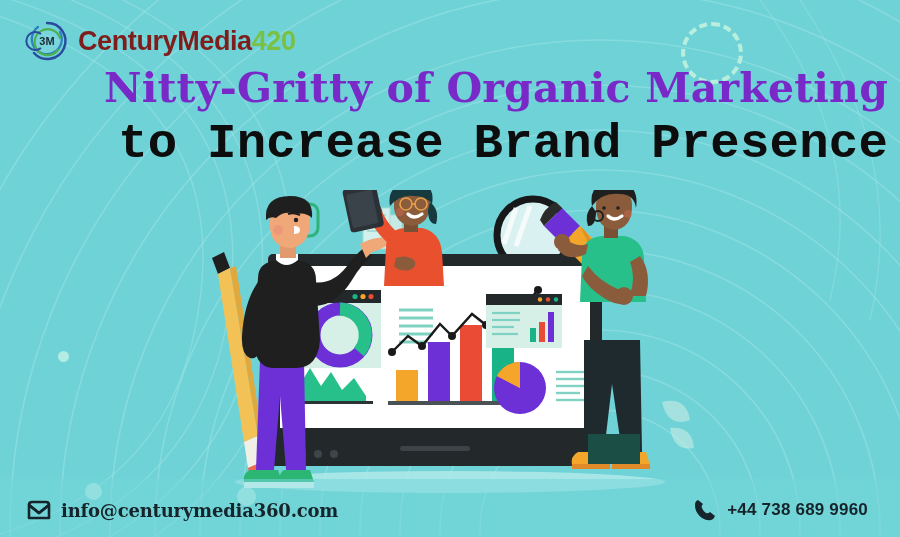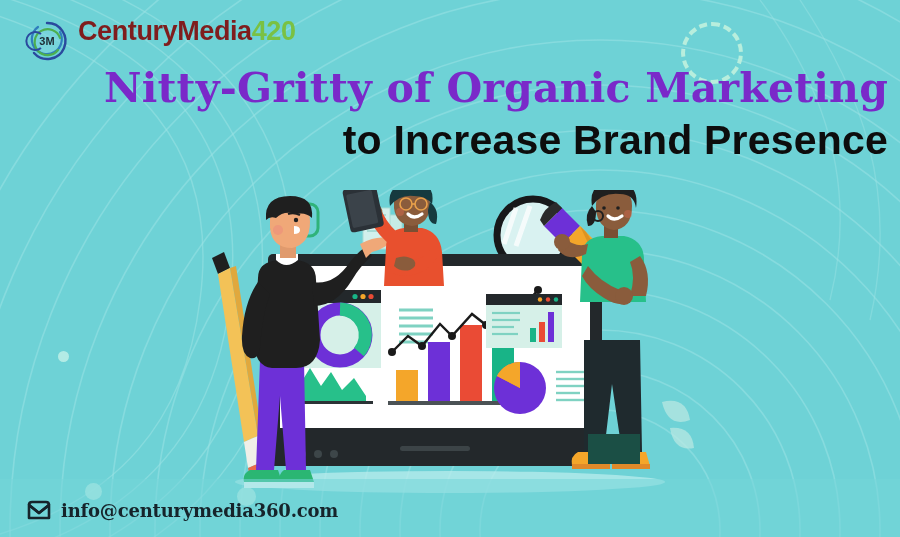--- a/index.html
+++ b/index.html
@@ -17,35 +17,35 @@
   .bg-arcs svg{display:block;width:900px;height:537px;}
   .dot{position:absolute;border-radius:50%;background:#bff0e8;opacity:.85;}
   .dot.d1{width:11px;height:11px;left:58px;top:351px;}
   .dot.d2{width:17px;height:17px;left:85px;top:483px;}
   .dot.d3{width:19px;height:19px;left:237px;top:487px;}
   .dash-circle{
     position:absolute;left:681px;top:22px;width:54px;height:54px;border-radius:50%;
     border:4px dashed #bdf0de;opacity:.95;
   }
   
-  .logo{position:absolute;left:24px;top:18px;display:flex;gap:8px;}
+  .logo{position:absolute;left:24px;top:18px;display:flex;align-items:center;gap:8px;}
   .logo-mark{width:46px;height:46px;position:relative;}
   .logo-text{font-size:27px;font-weight:700;letter-spacing:-.4px;line-height:1;}
   .logo-text .t1{color:#7f1d1d;}
   .logo-text .t2{color:#7ac143;}
   
   .headline{position:absolute;left:0;right:12px;top:66px;text-align:right;}
   .line1{
     font-family:"DejaVu Serif",serif;
     font-size:41px;font-weight:700;color:#7a29c9;
     line-height:1.08;letter-spacing:.2px;margin:0;
   }
   .line2{
-    font-family:Liberation Sans, sans-serif;
-    font-size:41px;font-weight:700;color:#0d0d0d;
+    font-family:Liberation Mono, monospace;
+    font-size:49px;font-weight:700;color:#0d0d0d;
     line-height:1.08;letter-spacing:.2px;margin:8px 0 0 0;
   }
   
   .illustration{position:absolute;left:200px;top:190px;width:520px;height:305px;}
   .illustration svg{display:block;}
   
   .footer-bar{
     position:absolute;left:0;bottom:0;width:900px;height:58px;
     background:#74d5d8;opacity:.55;
   }
@@ -366,14 +366,22 @@
     <span class="contact-icon">
       <svg viewBox="0 0 26 26" xmlns="http://www.w3.org/2000/svg">
         <path d="M3 8 L13 16 L23 8 L23 21 L3 21 Z" fill="none" stroke="#16242b" stroke-width="2.6" stroke-linejoin="round"></path>
         <path d="M3 8 L13 16 L23 8" fill="none" stroke="#16242b" stroke-width="2.6" stroke-linejoin="round"></path>
         <path d="M3 8 Q3 5 6 5 L20 5 Q23 5 23 8" fill="none" stroke="#16242b" stroke-width="2.6"></path>
       </svg>
     </span>
     <span class="contact-text-email">info@centurymedia360.com</span>
   </div>
 
+  <div class="contact phone">
+    <span class="contact-icon">
+      <svg viewBox="0 0 26 26" xmlns="http://www.w3.org/2000/svg">
+        <path d="M6 3 Q3 4 3 8 Q3 16 10 21 Q15 24 19 23 Q22 22 23 19 L18 15 Q16 17 14 16 Q11 14 10 11 Q9 9 11 7 Z" fill="#16242b"></path>
+      </svg>
+    </span>
+    <span class="contact-text-phone">+44 738 689 9960</span>
+  </div>
 
 </div>
 
 </body></html>

